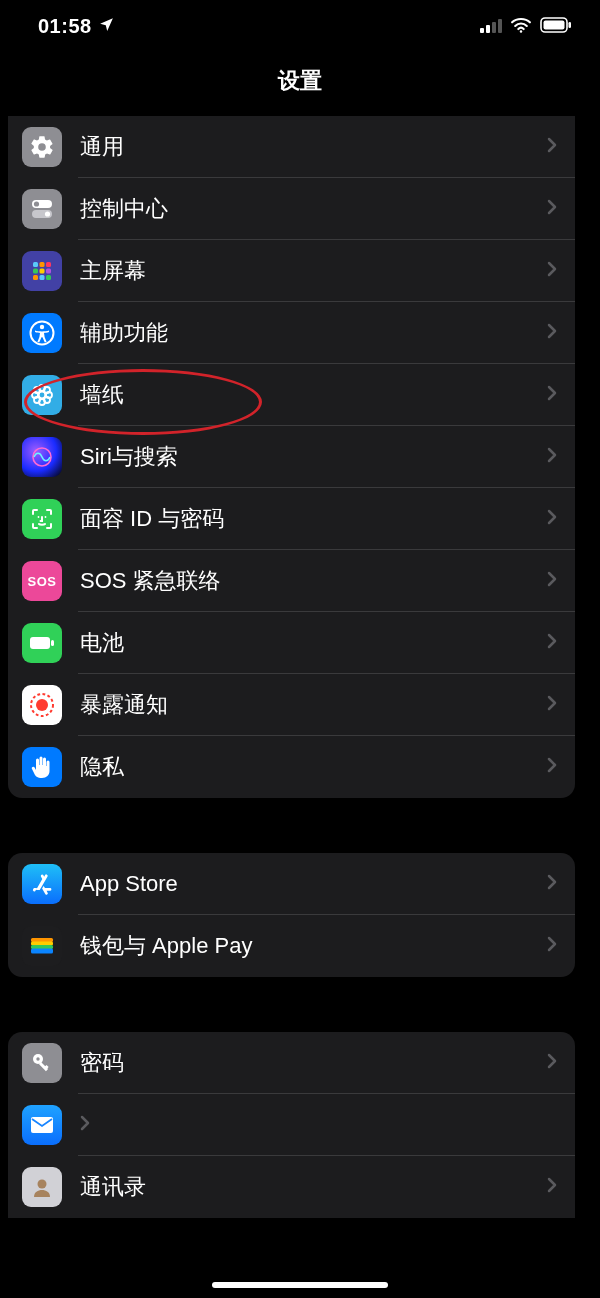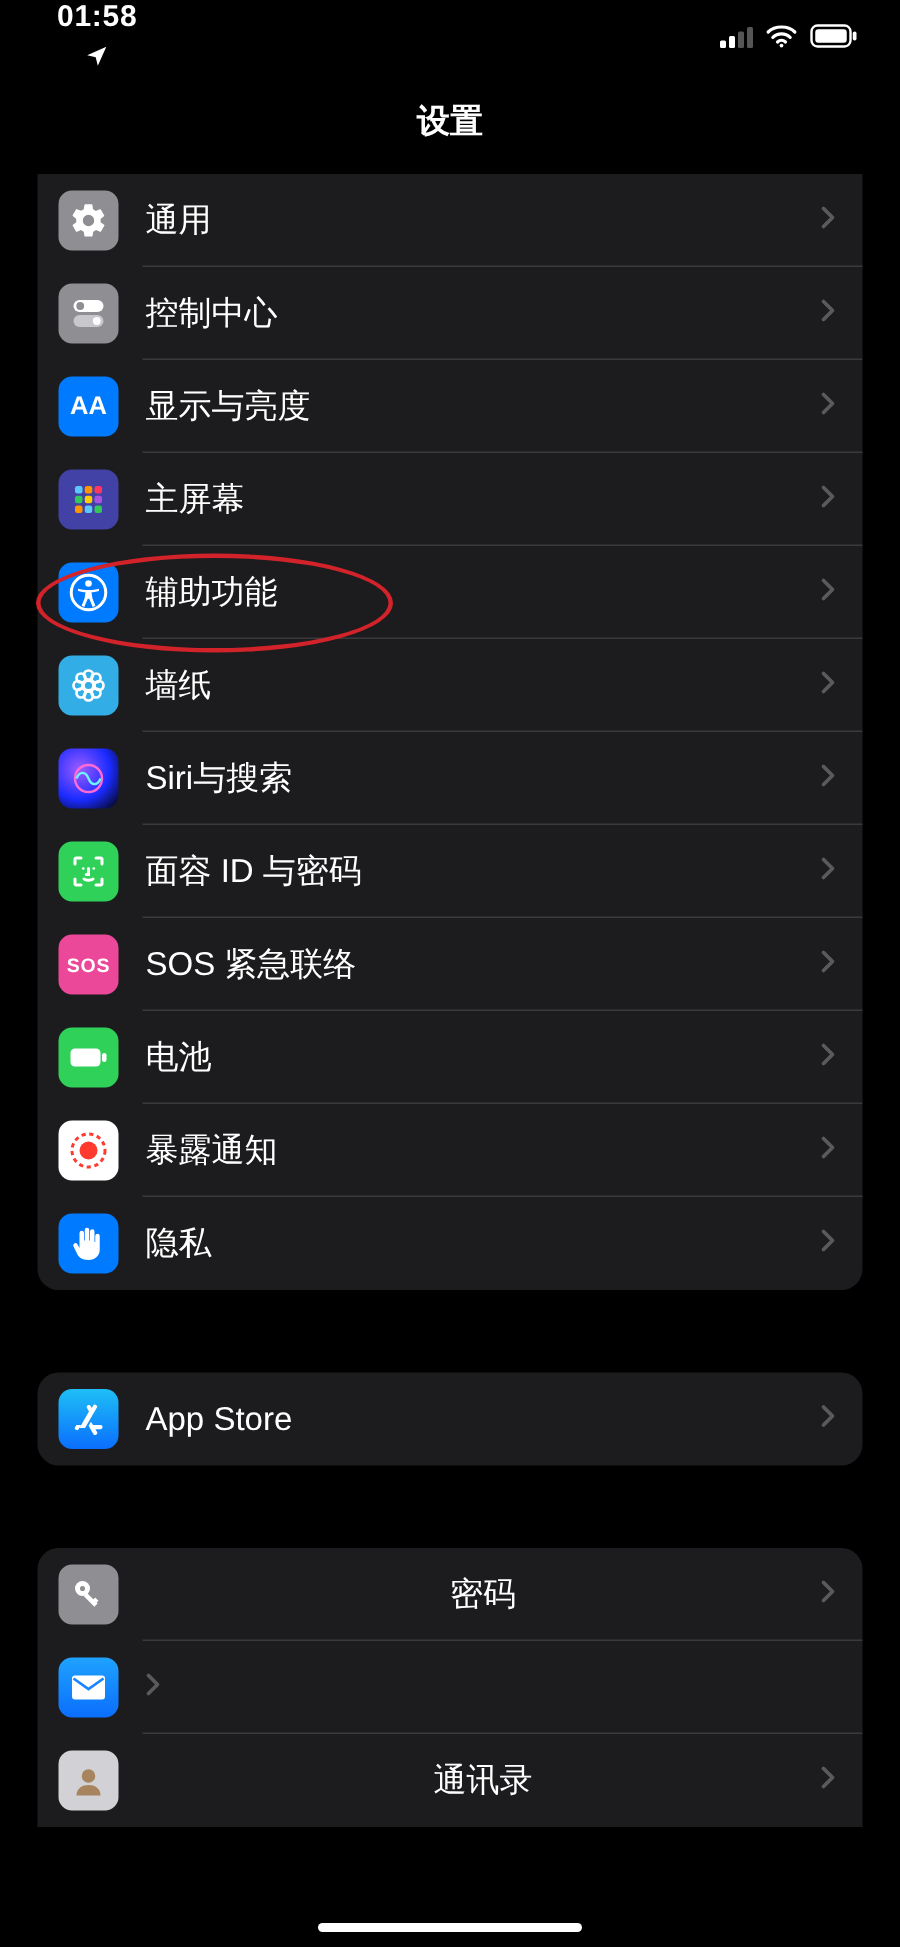--- a/index.html
+++ b/index.html
@@ -1,25 +1,25 @@
 <!DOCTYPE html>
 <html><head>
 <meta charset="utf-8">
 <style>
   * { margin:0; padding:0; box-sizing:border-box; }
   html,body { width:600px; height:1298px; background:#000; font-family:-apple-system,"Helvetica Neue",Arial,sans-serif; color:#fff; overflow:hidden; }
   .status-bar { display:flex; align-items:center; justify-content:space-between; height:48px; padding:4px 28px 0 38px; font-size:20px; font-weight:600; letter-spacing:0.5px; }
-  .status-left { display:flex; align-items:center; gap:6px;flex-direction:column; }
+  .status-left { display:flex; align-items:center; gap:6px; }
   .status-right { display:flex; align-items:center; gap:8px; }
   .title-bar { text-align:center; font-size:22px; font-weight:600; padding:18px 16px 20px; }
-  .content { padding:0 25px 0 25px; }
+  .content { padding:0 25px 0 8px; }
   .group { background:#1c1c1e; border-radius:14px; overflow:hidden; }
   .group + .group { margin-top:55px; }
   .group.cut-top { border-top-left-radius:0; border-top-right-radius:0; }
-  .group.cut-bottom { border-bottom-left-radius:0; border-bottom-right-radius:0;text-align:center; }
+  .group.cut-bottom { border-bottom-left-radius:0; border-bottom-right-radius:0; }
   .row { display:flex; align-items:center; height:62px; padding:0 18px 0 14px; position:relative; }
   .row:not(:last-child)::after { content:""; position:absolute; left:70px; right:0; bottom:0; height:1px; background:#3a3a3c; }
   .icon-box { width:40px; height:40px; border-radius:9px; flex:0 0 40px; display:flex; align-items:center; justify-content:center; margin-right:18px; }
   .row-label { flex:1 1 auto; font-size:22px; font-weight:400; color:#fff; }
   .chevron { flex:0 0 auto; color:#5a5a5e; }
   .highlight-ellipse { position:absolute; left:24px; top:369px; width:238px; height:66px; border:3px solid #d2232a; border-radius:50% / 50%; pointer-events:none; z-index:50; }
   .home-indicator { position:absolute; bottom:10px; left:50%; transform:translateX(-50%); width:176px; height:6px; border-radius:3px; background:#fff; }
   
   .bg-gray    { background:#8e8e93; }
   .bg-switch  { background:#8e8e93; }
@@ -100,27 +100,20 @@
             <rect x="4" y="15" width="20" height="8" rx="4" fill="#c7c7cc"></rect>
             <circle cx="19.5" cy="19" r="2.6" fill="#fff"></circle>
           </svg>
       </div>
       <div class="row-label">控制中心</div>
       <span class="chevron"><svg width="10" height="16" viewBox="0 0 10 16" fill="none" stroke="currentColor" stroke-width="2.5" stroke-linecap="round" stroke-linejoin="round">
             <path d="M2 2l6 6-6 6"></path>
           </svg></span>
     </div>
 
-    <div class="row">
-      <div class="icon-box bg-blue txt-white">AA</div>
-      <div class="row-label">显示与亮度</div>
-      <span class="chevron"><svg width="10" height="16" viewBox="0 0 10 16" fill="none" stroke="currentColor" stroke-width="2.5" stroke-linecap="round" stroke-linejoin="round">
-            <path d="M2 2l6 6-6 6"></path>
-          </svg></span>
-    </div>
 
     <div class="row">
       <div class="icon-box bg-indigo">
         <svg width="26" height="26" viewBox="0 0 26 26">
           <rect x="4" y="4" width="5" height="5" rx="1.5" fill="#5ac8fa"></rect>
             <rect x="10.5" y="4" width="5" height="5" rx="1.5" fill="#ff9500"></rect>
             <rect x="17" y="4" width="5" height="5" rx="1.5" fill="#ff375f"></rect>
           <rect x="4" y="10.5" width="5" height="5" rx="1.5" fill="#34c759"></rect>
             <rect x="10.5" y="10.5" width="5" height="5" rx="1.5" fill="#ffcc00"></rect>
             <rect x="17" y="10.5" width="5" height="5" rx="1.5" fill="#af52de"></rect>
@@ -251,20 +244,34 @@
         <svg width="24" height="24" viewBox="0 0 24 24" fill="#fff">
             <path d="M11 3.3a1.4 1.4 0 012.4 0l.8 1.4.8-1.4a1.4 1.4 0 112.4 1.4L9.7 18H6l6.3-11-1.3-2.3a1.4 1.4 0 010-1.4ZM4 16h3l-1.4 2.5a1.4 1.4 0 11-2.4-1.4Zm11 0h5a1.4 1.4 0 110 2.8h-3.4l.9 1.6a1.4 1.4 0 11-2.4 1.4l-3-5.3 1.5-2.6Z"></path>
           </svg>
       </div>
       <div class="row-label">App Store</div>
       <span class="chevron"><svg width="10" height="16" viewBox="0 0 10 16" fill="none" stroke="currentColor" stroke-width="2.5" stroke-linecap="round" stroke-linejoin="round">
             <path d="M2 2l6 6-6 6"></path>
           </svg></span>
     </div>
 
+    <div class="row">
+      <div class="icon-box bg-black">
+        <svg width="28" height="22" viewBox="0 0 28 22">
+            <rect x="3" y="3" width="22" height="4" rx="1.5" fill="#ff9500"></rect>
+            <rect x="3" y="6.5" width="22" height="4" rx="1.5" fill="#ffcc00"></rect>
+            <rect x="3" y="10" width="22" height="4" rx="1.5" fill="#34c759"></rect>
+            <rect x="3" y="13.5" width="22" height="5" rx="1.5" fill="#0a84ff"></rect>
+          </svg>
+      </div>
+      <div class="row-label">钱包与 Apple Pay</div>
+      <span class="chevron"><svg width="10" height="16" viewBox="0 0 10 16" fill="none" stroke="currentColor" stroke-width="2.5" stroke-linecap="round" stroke-linejoin="round">
+            <path d="M2 2l6 6-6 6"></path>
+          </svg></span>
+    </div>
   </div>
 
   <div class="group cut-bottom">
     <div class="row">
       <div class="icon-box bg-gray">
         <svg width="24" height="24" viewBox="0 0 24 24" fill="#fff">
             <circle cx="8" cy="8" r="5"></circle>
             <circle cx="8" cy="8" r="1.7" fill="#8e8e93"></circle>
             <rect x="11" y="11" width="10" height="3" transform="rotate(45 11 11)"></rect>
             <rect x="16.5" y="14" width="3" height="4" transform="rotate(45 16.5 14)"></rect>

